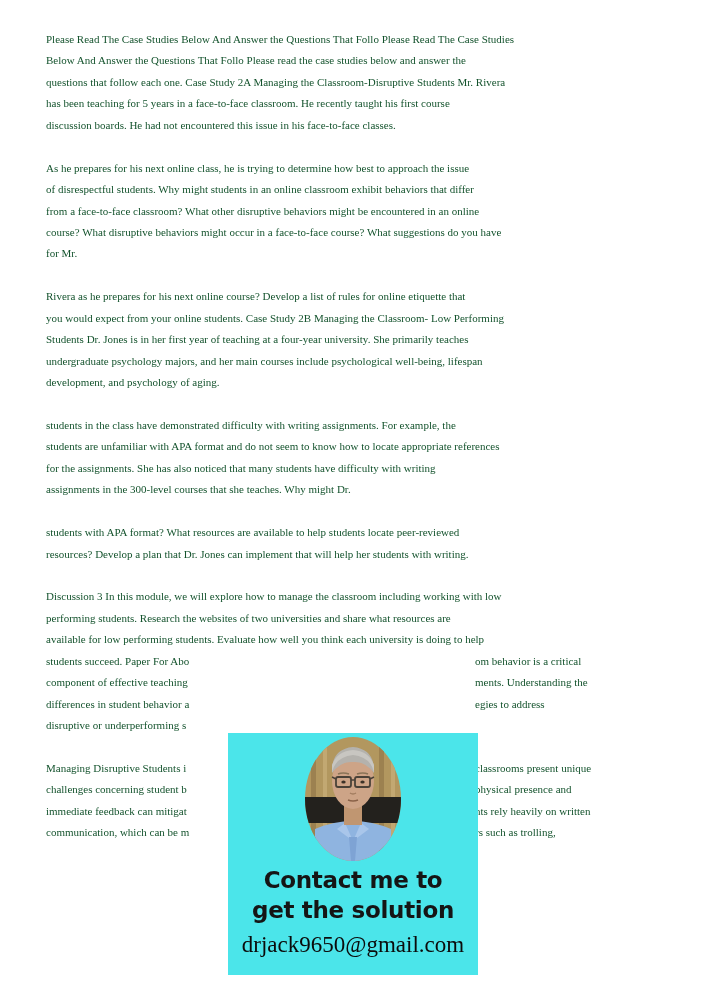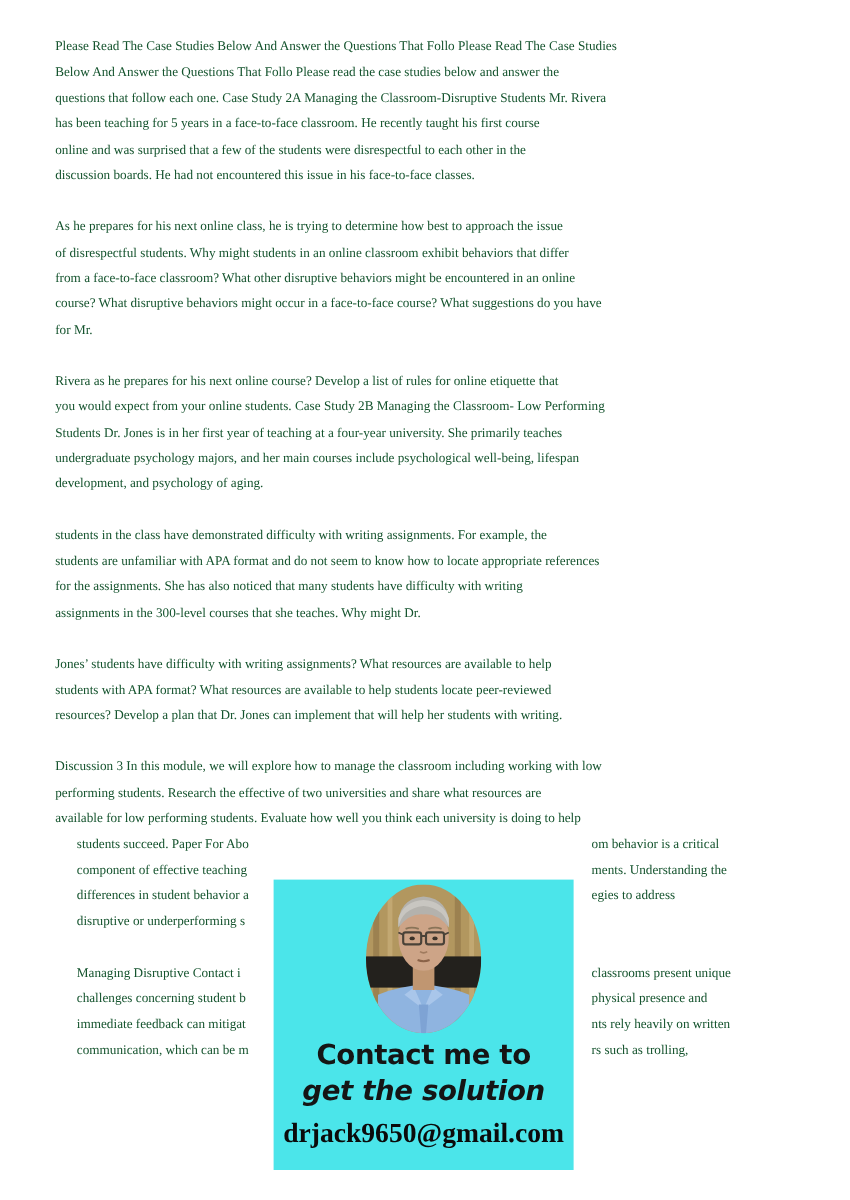--- a/index.html
+++ b/index.html
@@ -16,21 +16,21 @@
     width: 618px;
     color: #14532d;
     font-size: 11px;
     line-height: 21.45px;
   }
   .para { margin: 0 0 21.45px 0; }
   .line {
     white-space: nowrap;
     height: 21.45px;
   }
-  .line.split { position: relative; margin-left: 18px; }
+  .line.split { position: relative; }
   .frag-left { white-space: nowrap; }
   .frag-right {
     position: absolute;
     left: 429px; top: 0;
     white-space: nowrap;
   }
   .ad {
     position: absolute;
     left: 228px; top: 733px;
     width: 250px; height: 242px;
@@ -47,37 +47,36 @@
     font-family: "DejaVu Sans", sans-serif;
     font-weight: 700;
     font-size: 23px;
     line-height: 30px;
     color: #151515;
     letter-spacing: -0.3px;
   }
   .email {
     margin-top: 6px;
     font-family: "Liberation Serif", serif;
-    font-weight: 700;
+    font-weight: 400;
     font-size: 23px;
     line-height: 27px;
     color: #0b0b0b;
   }
 </style>
 </head>
 <body>
 
 <div class="doc">
 
   <div class="para">
     <div class="line">Please Read The Case Studies Below And Answer the Questions That Follo Please Read The Case Studies</div>
     <div class="line">Below And Answer the Questions That Follo Please read the case studies below and answer the</div>
     <div class="line">questions that follow each one. Case Study 2A Managing the Classroom-Disruptive Students Mr. Rivera</div>
     <div class="line">has been teaching for 5 years in a face-to-face classroom. He recently taught his first course</div>
-    <div class="line">online and was surprised that a few of the students were disrespectful to each other in the</div>
     <div class="line">discussion boards. He had not encountered this issue in his face-to-face classes.</div>
   </div>
 
   <div class="para">
     <div class="line">As he prepares for his next online class, he is trying to determine how best to approach the issue</div>
     <div class="line">of disrespectful students. Why might students in an online classroom exhibit behaviors that differ</div>
     <div class="line">from a face-to-face classroom? What other disruptive behaviors might be encountered in an online</div>
     <div class="line">course? What disruptive behaviors might occur in a face-to-face course? What suggestions do you have</div>
     <div class="line">for Mr.</div>
   </div>
@@ -91,28 +90,27 @@
   </div>
 
   <div class="para">
     <div class="line">students in the class have demonstrated difficulty with writing assignments. For example, the</div>
     <div class="line">students are unfamiliar with APA format and do not seem to know how to locate appropriate references</div>
     <div class="line">for the assignments. She has also noticed that many students have difficulty with writing</div>
     <div class="line">assignments in the 300-level courses that she teaches. Why might Dr.</div>
   </div>
 
   <div class="para">
-    <div class="line">Jones’ students have difficulty with writing assignments? What resources are available to help</div>
     <div class="line">students with APA format? What resources are available to help students locate peer-reviewed</div>
     <div class="line">resources? Develop a plan that Dr. Jones can implement that will help her students with writing.</div>
   </div>
 
   <div class="para">
     <div class="line">Discussion 3 In this module, we will explore how to manage the classroom including working with low</div>
-    <div class="line">performing students. Research the effective of two universities and share what resources are</div>
+    <div class="line">performing students. Research the websites of two universities and share what resources are</div>
     <div class="line">available for low performing students. Evaluate how well you think each university is doing to help</div>
     <div class="line split">
       <span class="frag-left">students succeed. Paper For Abo</span>
       <span class="frag-right">om behavior is a critical</span>
     </div>
     <div class="line split">
       <span class="frag-left">component of effective teaching</span>
       <span class="frag-right">ments. Understanding the</span>
     </div>
     <div class="line split">
@@ -120,21 +118,21 @@
       <span class="frag-right">egies to address</span>
     </div>
     <div class="line split">
       <span class="frag-left">disruptive or underperforming s</span>
       <span class="frag-right"></span>
     </div>
   </div>
 
   <div class="para">
     <div class="line split">
-      <span class="frag-left">Managing Disruptive Contact i</span>
+      <span class="frag-left">Managing Disruptive Students i</span>
       <span class="frag-right">classrooms present unique</span>
     </div>
     <div class="line split">
       <span class="frag-left">challenges concerning student b</span>
       <span class="frag-right">physical presence and</span>
     </div>
     <div class="line split">
       <span class="frag-left">immediate feedback can mitigat</span>
       <span class="frag-right">nts rely heavily on written</span>
     </div>
@@ -178,15 +176,15 @@
         <path d="M52 37 Q58 35 63 37" stroke="#8a7458" stroke-width="1.6" fill="none"></path>
         <ellipse cx="38.5" cy="45" rx="2.2" ry="1.6" fill="#3c3228"></ellipse>
         <ellipse cx="57.5" cy="45" rx="2.2" ry="1.6" fill="#3c3228"></ellipse>
         <path d="M46 52 Q48 56 50 52" stroke="#a5history" stroke-width="0" fill="none"></path>
         <path d="M45 56 Q48 58 51 56" stroke="#a07b5e" stroke-width="1.4" fill="none"></path>
         <path d="M43 63 Q48 65 53 63" stroke="#8a6248" stroke-width="1.6" fill="none"></path>
       </g>
     </svg>
   </div>
   <div class="cta">Contact me to</div>
-  <div class="cta" style="margin-top:0;font-style:italic;">get the solution</div>
+  <div class="cta" style="margin-top:0;">get the solution</div>
   <div class="email">drjack9650@gmail.com</div>
 </div>
 
 </body></html>

